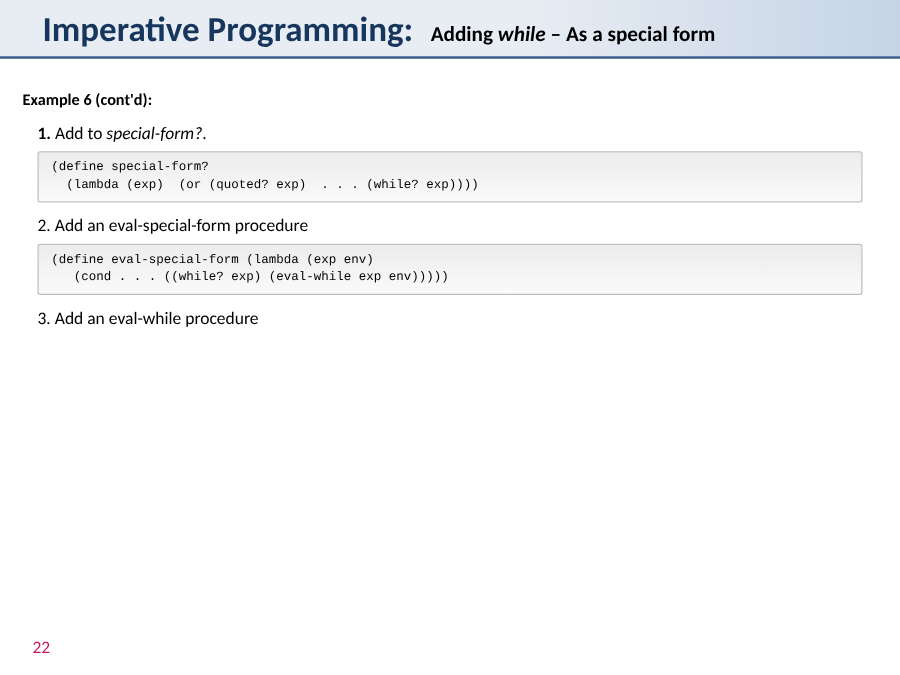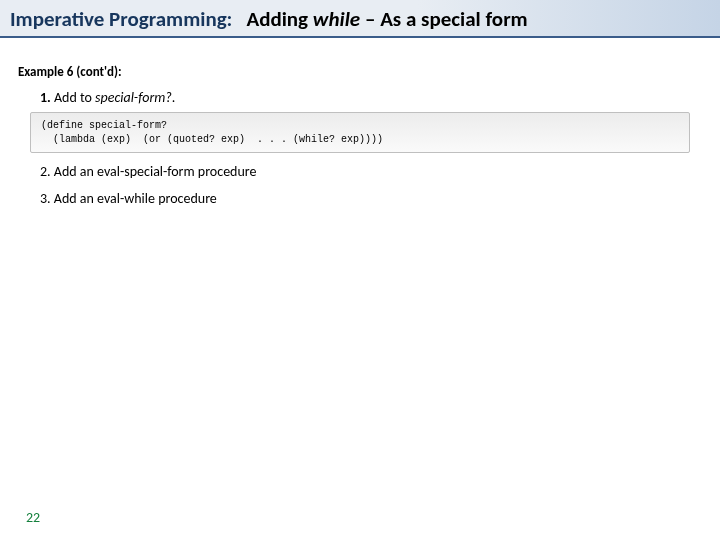--- a/index.html
+++ b/index.html
@@ -15,61 +15,62 @@
   }
   .title-bar {
     display: flex;
     align-items: baseline;
     padding: 6px 10px 4px 10px;
     background: linear-gradient(to right, #e8edf3 0%, #e8edf3 58%, #c5d4e6 100%);
     border-bottom: 2px solid #3a5c8a;
   }
   .title-left {
     font-weight: bold;
-    font-size: 21px;
+    font-size: 28px;
     color: #17365d;
     margin-right: 14px;
+    margin-left: 24px;
   }
   .title-right {
     font-weight: bold;
-    font-size: 21px;
+    font-size: 17px;
     color: #000;
   }
   .title-right em { font-style: italic; }
   .content {
     padding: 20px 18px 0 18px;
   }
   .example-label {
     font-weight: bold;
     font-size: 13px;
     margin: 6px 0 8px 0;
   }
   .step {
     font-size: 14px;
-    margin: 10px 0 6px 22px;
+    margin: 10px 0 6px 12px;
   }
   .step b { font-weight: bold; }
   .step em { font-style: italic; }
   .code-block {
     margin: 4px 12px 10px 12px;
     padding: 6px 10px;
     background: linear-gradient(to bottom, #ececec 0%, #fafafa 100%);
     border: 1px solid #bfbfbf;
     border-radius: 2px;
     font-family: "Courier New", monospace;
     font-size: 10px;
     line-height: 1.35;
     white-space: pre;
   }
   .page-num {
     position: absolute;
     left: 26px;
     bottom: 14px;
     font-size: 14px;
-    color: #15803d;
+    color: #be185d;
   }
 </style>
 </head>
 <body>
 
 <div class="title-bar">
   <span class="title-left">Imperative Programming:</span>
   <span class="title-right">
     <span>Adding </span><em>while</em><span> – As a special form</span>
   </span>
@@ -80,19 +81,21 @@
 
   <div class="step">
     <b>1.</b><span> Add to </span><em>special-form?</em><span>.</span>
   </div>
   <div class="code-block">(define special-form?
   (lambda (exp)  (or (quoted? exp)  . . . (while? exp))))</div>
 
   <div class="step">
     <span>2.</span><span> Add an eval-special-form procedure</span>
   </div>
+  <div class="code-block">(define eval-special-form (lambda (exp env)
+   (cond . . . ((while? exp) (eval-while exp env)))))</div>
 
   <div class="step">
     <span>3.</span><span> Add an eval-while procedure</span>
   </div>
 </div>
 
 <div class="page-num">22</div>
 
 </body></html>

